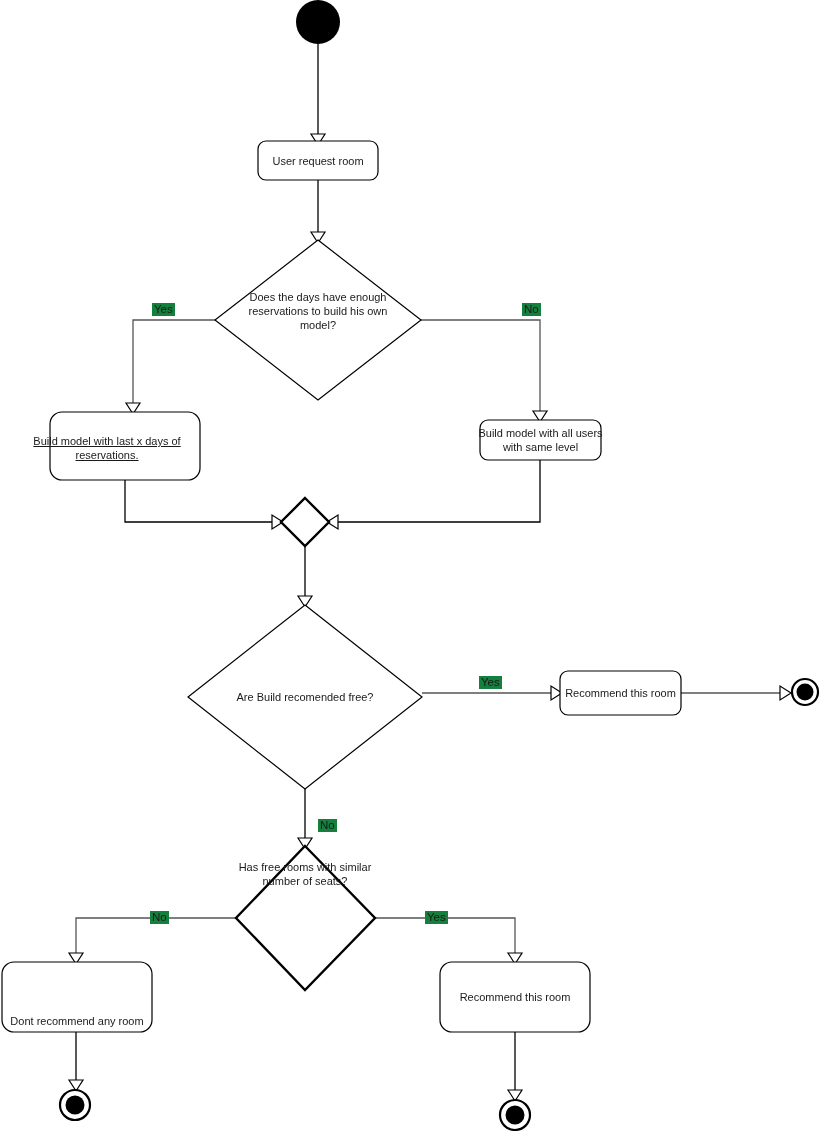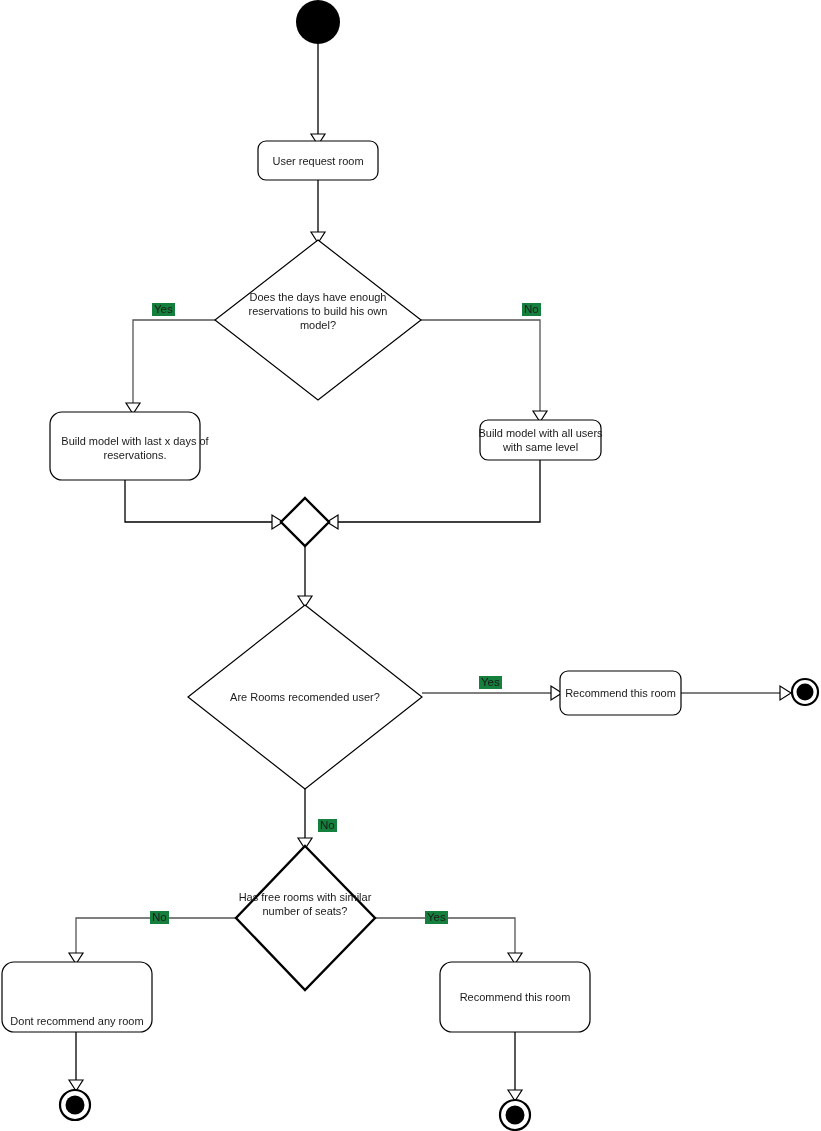--- a/index.html
+++ b/index.html
@@ -198,29 +198,29 @@
       <circle class="node-ring" cx="515" cy="1115" r="15"></circle>
       <circle class="node-fill-black" cx="515" cy="1115" r="9.5"></circle>
     </g>
 
   </svg>
 
   <div class="node-label" style="left:258px; top:141px; width:120px; height:39px;">User request room</div>
 
   <div class="node-label" style="left:232px; top:283px; width:172px; height:56px;">Does the days have enough reservations to build his own model?</div>
 
-  <div class="node-label" style="left:60px; top:412px; width:150px; height:72px;">Build model with last x days of reservations.</div>
+  <div class="node-label" style="left:32px; top:412px; width:150px; height:72px;text-decoration:underline;">Build model with last x days of reservations.</div>
 
   <div class="node-label" style="left:478px; top:420px; width:125px; height:40px;">Build model with all users with same level</div>
 
-  <div class="node-label" style="left:205px; top:683px; width:200px; height:28px;">Are Rooms recomended user?</div>
+  <div class="node-label" style="left:205px; top:683px; width:200px; height:28px;">Are Build recomended free?</div>
 
   <div class="node-label" style="left:560px; top:671px; width:121px; height:44px;">Recommend this room</div>
 
-  <div class="node-label" style="left:231px; top:876px; width:148px; height:56px;">Has free rooms with similar number of seats?</div>
+  <div class="node-label" style="left:231px; top:846px; width:148px; height:56px;">Has free rooms with similar number of seats?</div>
 
   <div class="node-label" style="left:2px; top:986px; width:150px; height:70px;">Dont recommend any room</div>
 
   <div class="node-label" style="left:440px; top:962px; width:150px; height:70px;">Recommend this room</div>
 
   <div class="edge-label" style="left:152px; top:303px;">Yes</div>
 
   <div class="edge-label" style="left:522px; top:303px;">No</div>
 
   <div class="edge-label" style="left:479px; top:676px;">Yes</div>

